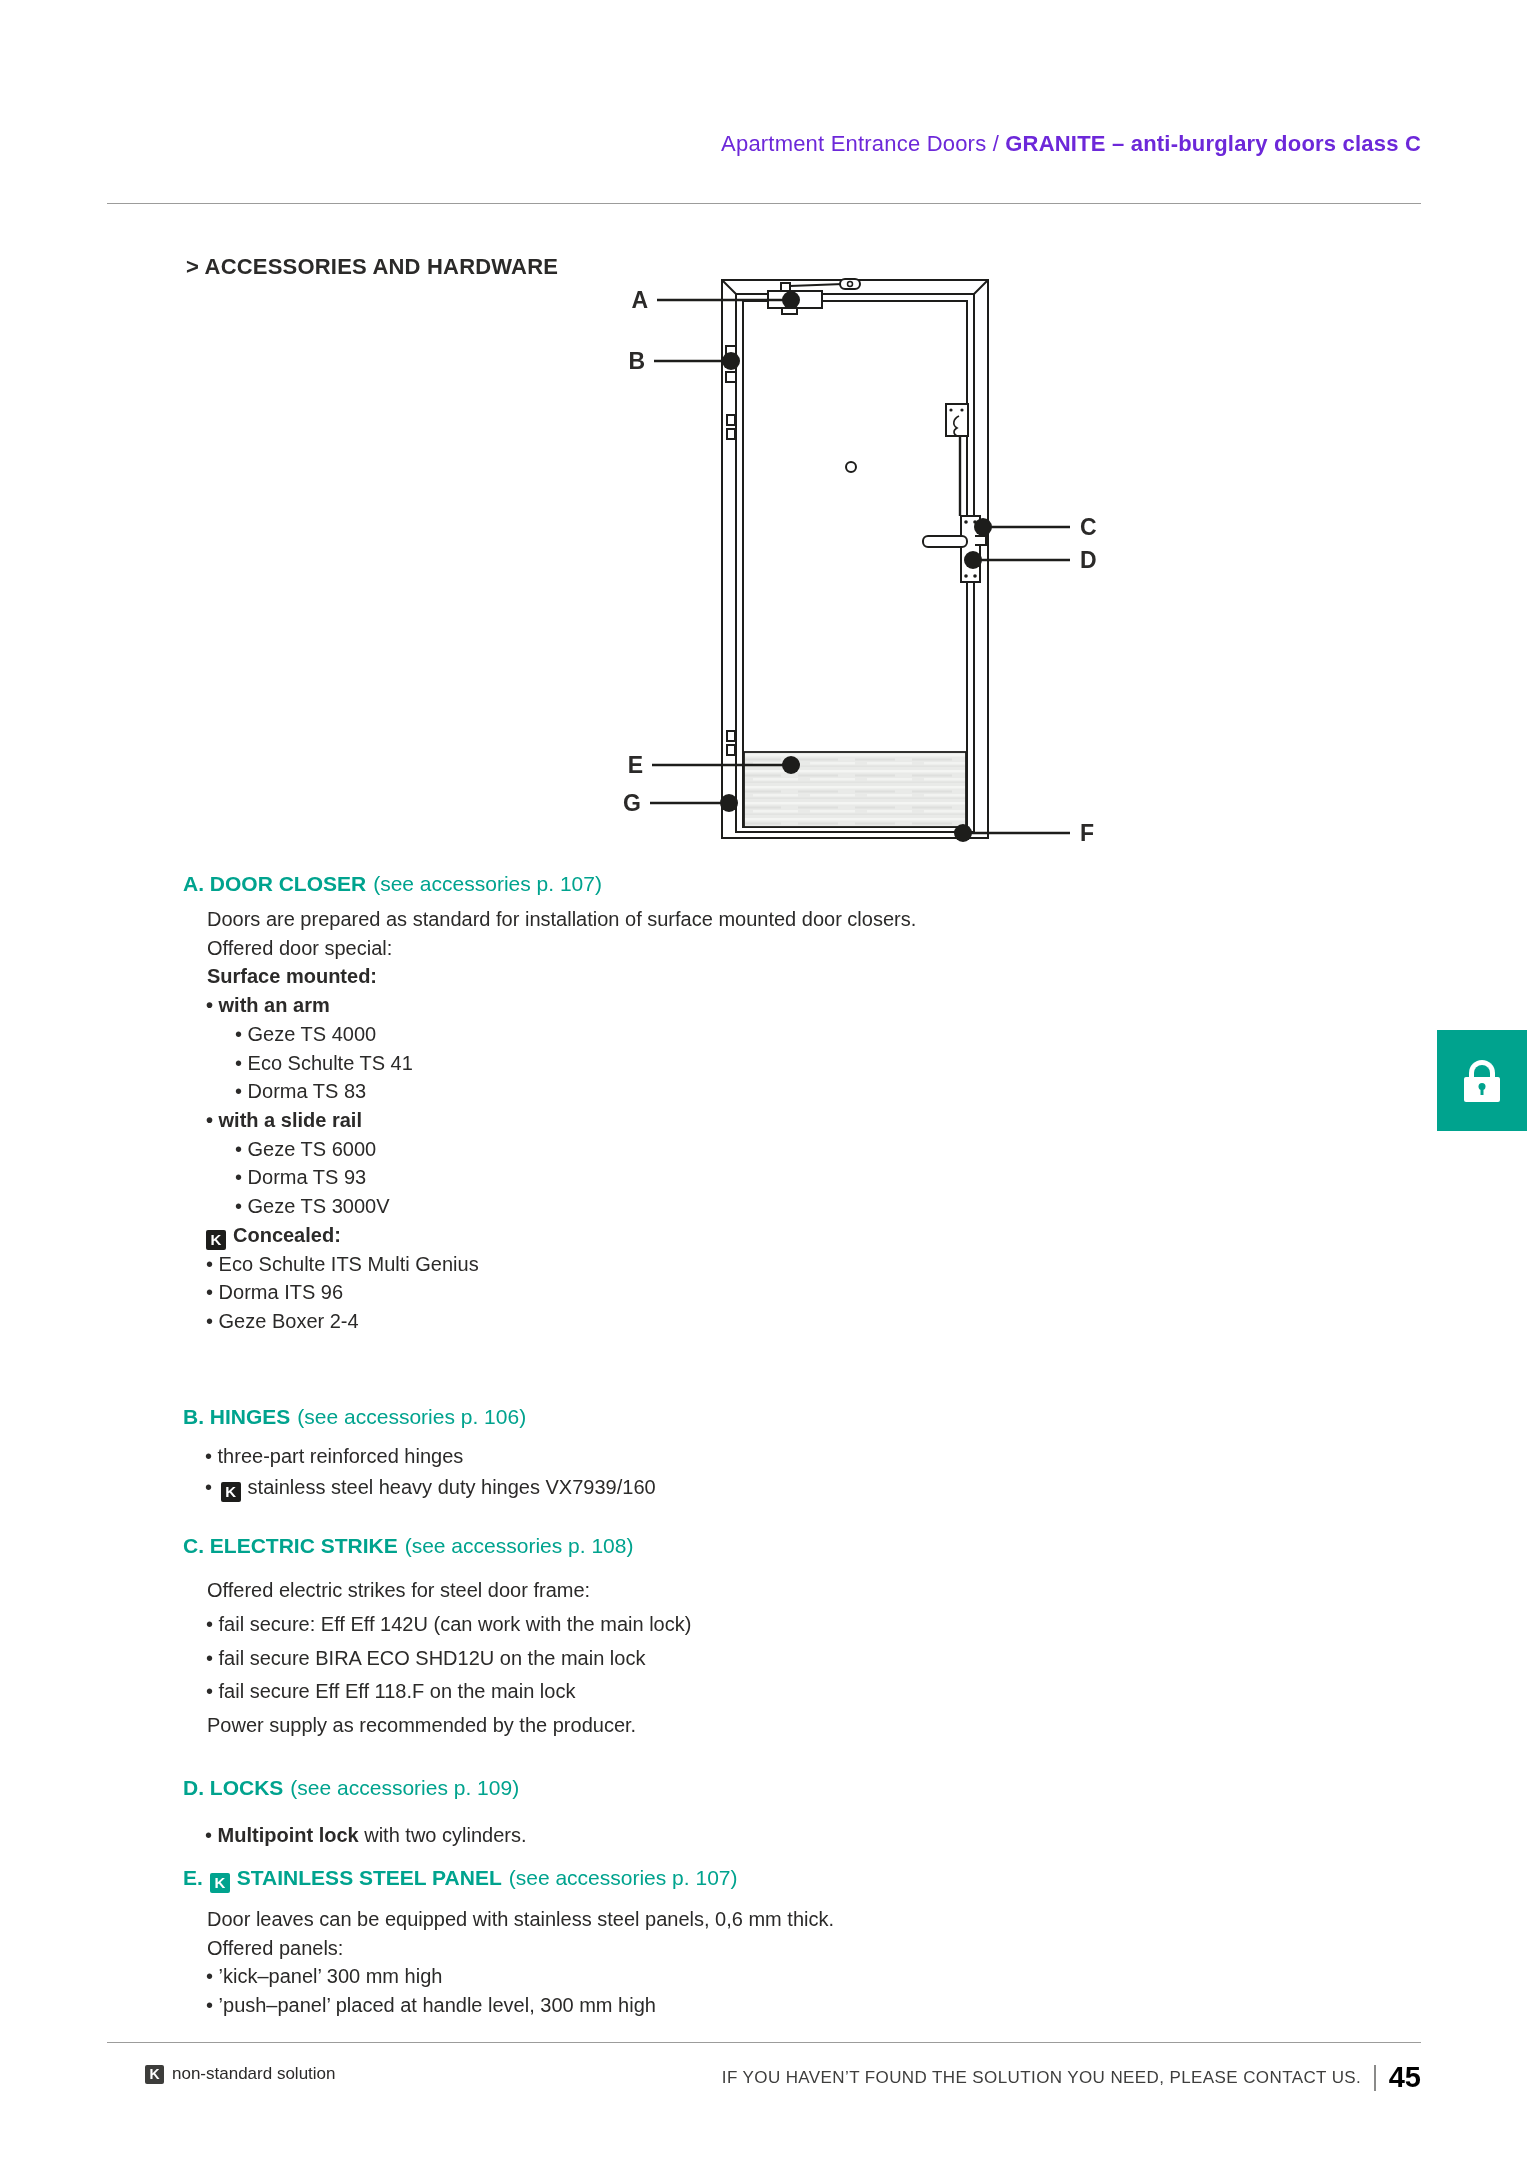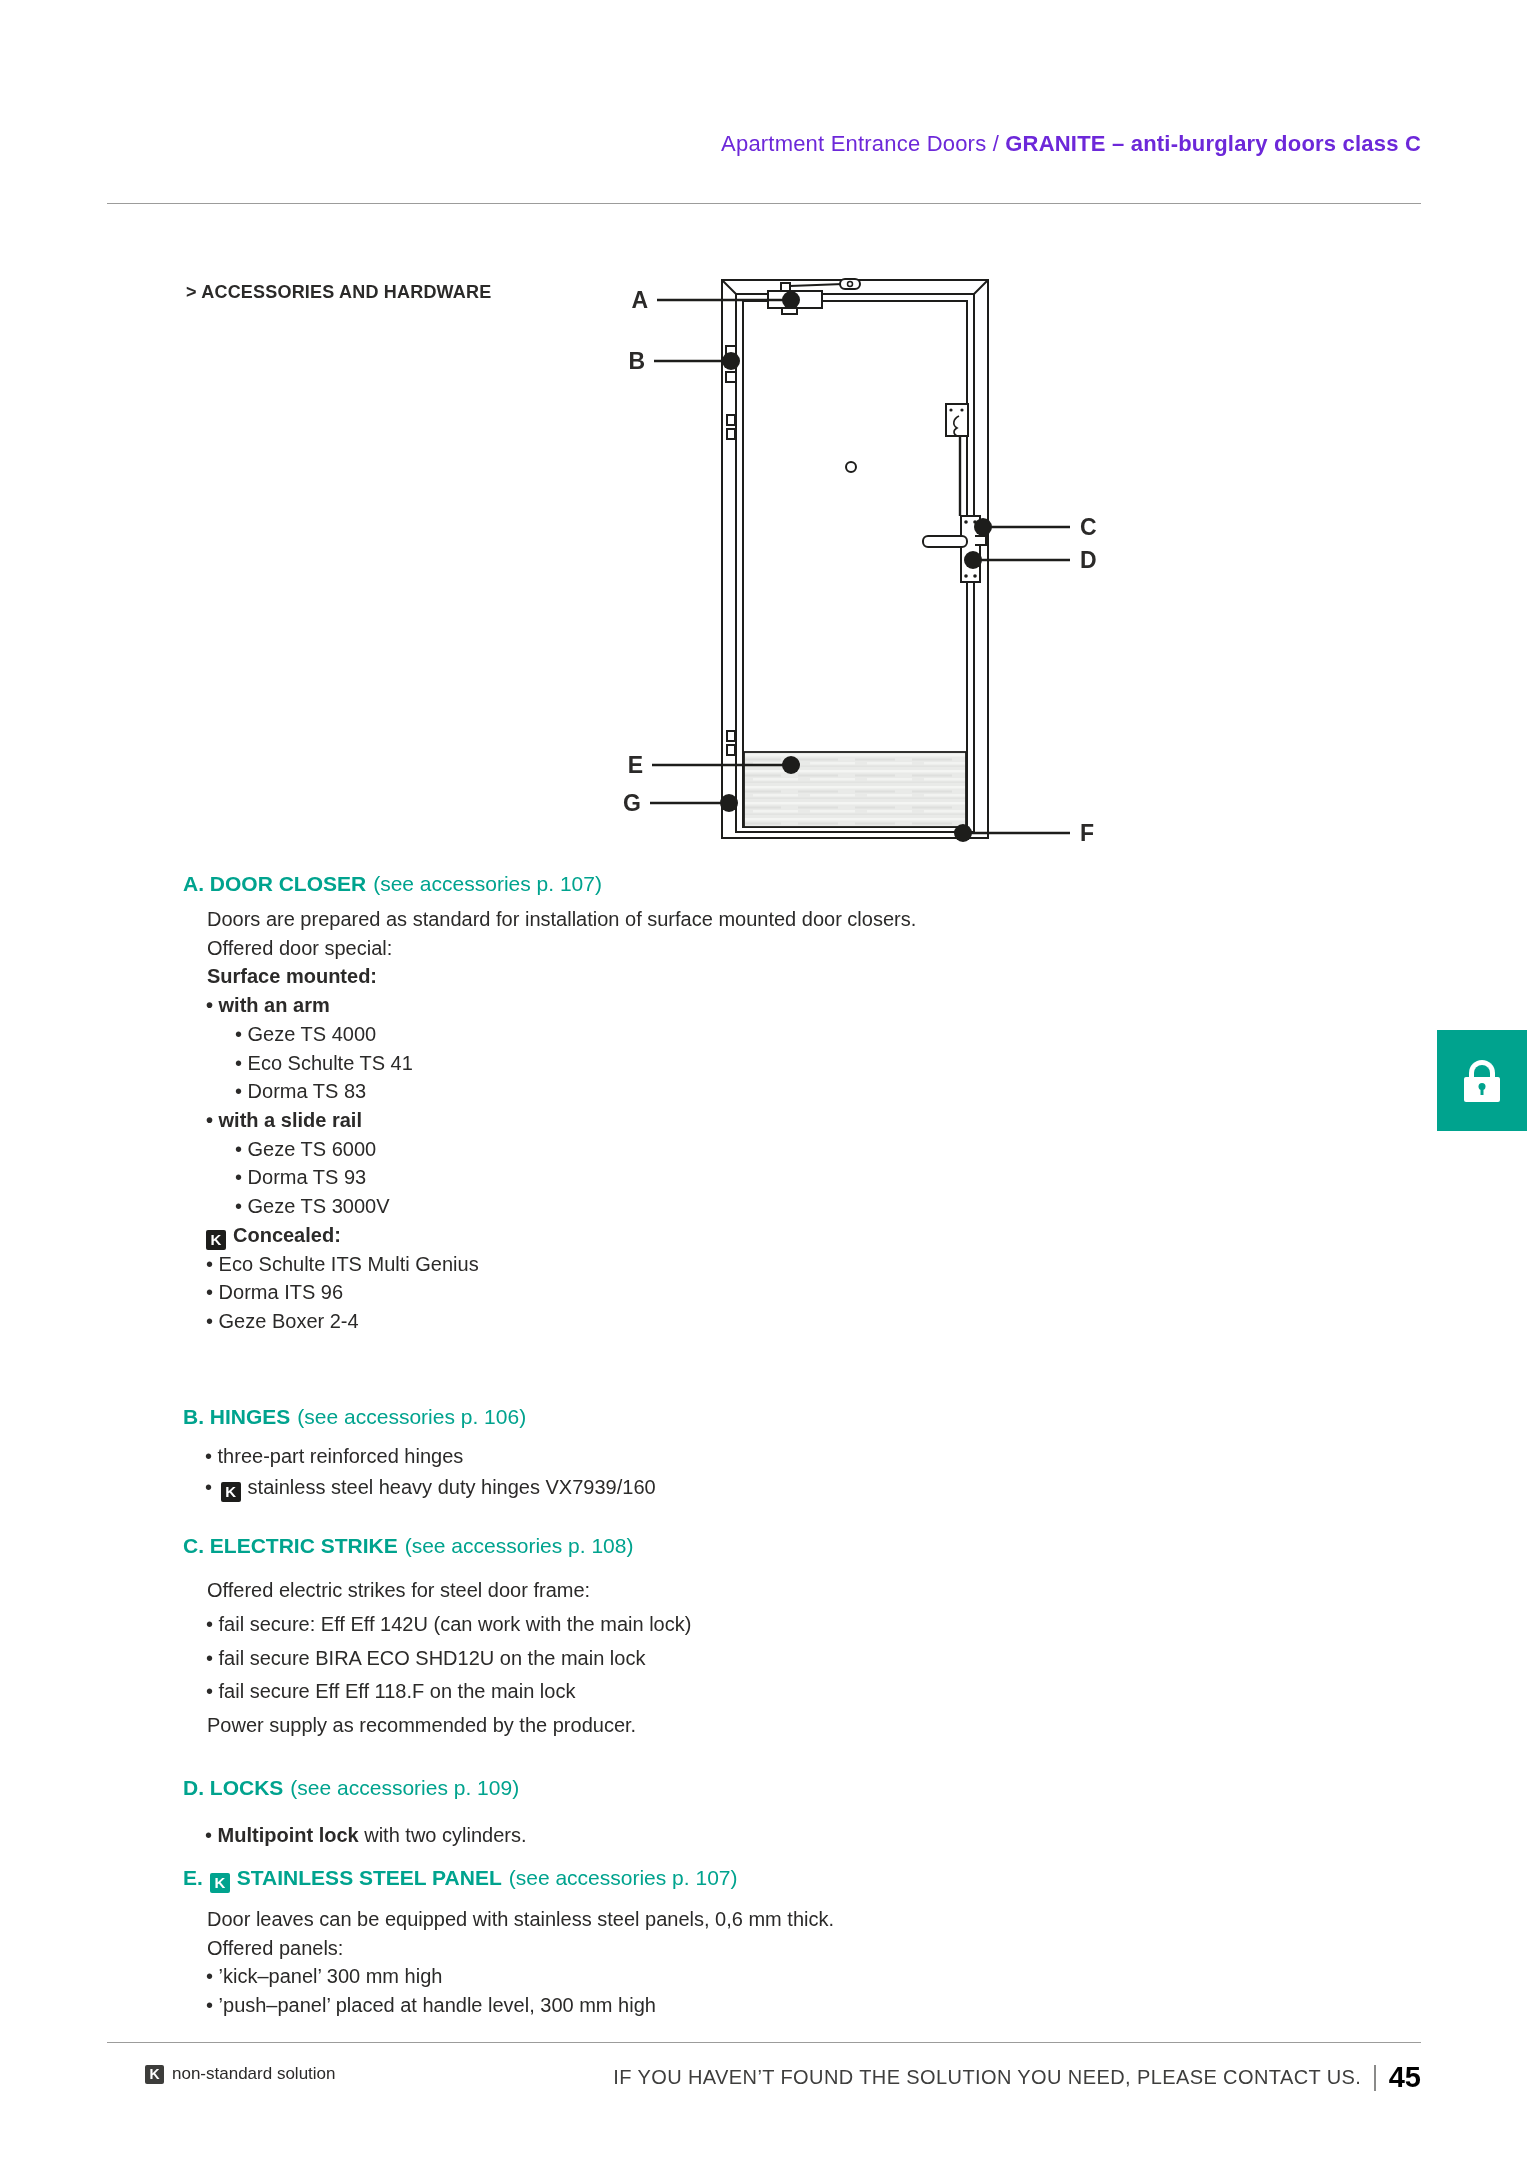--- a/index.html
+++ b/index.html
@@ -14,21 +14,21 @@
     text-align:right; font-size:22px; color:#6d28d9; letter-spacing:0.2px;
   }
   .header .hb { font-weight:bold; }
 
   .rule { position:absolute; left:107px; width:1314px; height:1px; background:#9c9c9b; }
   .rule-top { top:203px; }
   .rule-bottom { top:2042px; }
 
   .page-heading {
     position:absolute; top:254px; left:186px;
-    font-size:18px; font-weight:bold; color:#2b2a29; letter-spacing:0.2px;margin-top:28px;
+    font-size:22px; font-weight:bold; color:#2b2a29; letter-spacing:0.2px;
   }
 
   
   .diagram { position:absolute; left:595px; top:258px; }
   .diagram text { font-family:"Liberation Sans", sans-serif; font-weight:bold; font-size:23px; fill:#2b2a29; }
 
   
   .sec { position:absolute; left:183px; width:950px; }
   .sec-head { font-size:21px; color:#00a38e; }
   .sec-head .sh-b { font-weight:bold; }
@@ -62,21 +62,21 @@
     position:absolute; top:0; left:5px; width:16px; height:15px;
     border:5px solid #ffffff; border-bottom:none; border-radius:13px 13px 0 0;
   }
   .lock .lbody { position:absolute; bottom:0; left:0; width:36px; height:25px; background:#ffffff; border-radius:2px; }
   .lock .keyhole { position:absolute; left:50%; top:6px; transform:translateX(-50%); width:7px; height:7px; border-radius:50%; background:#00a38e; }
   .lock .keystem { position:absolute; left:50%; top:11px; transform:translateX(-50%); width:3px; height:7px; background:#00a38e; }
 
   
   .footer-left { position:absolute; left:145px; top:2064px; display:flex; align-items:center; gap:8px; font-size:17px; color:#2b2a29; }
   .footer-right { position:absolute; right:106px; top:2061px; display:flex; align-items:center; gap:13px; }
-  .footer-right .contact { font-size:20px; color:#3e3e3d; letter-spacing:0.4px; }
+  .footer-right .contact { font-size:17px; color:#3e3e3d; letter-spacing:0.4px; }
   .footer-right .fsep { width:1.5px; height:26px; background:#8a8a89; }
   .footer-right .pnum { font-size:29px; font-weight:bold; color:#000000; }
 </style>
 </head>
 <body>
 
 <div class="page">
 
   <div class="header">
     <span>Apartment Entrance Doors / </span><span class="hb">GRANITE – anti-burglary doors class C</span>

